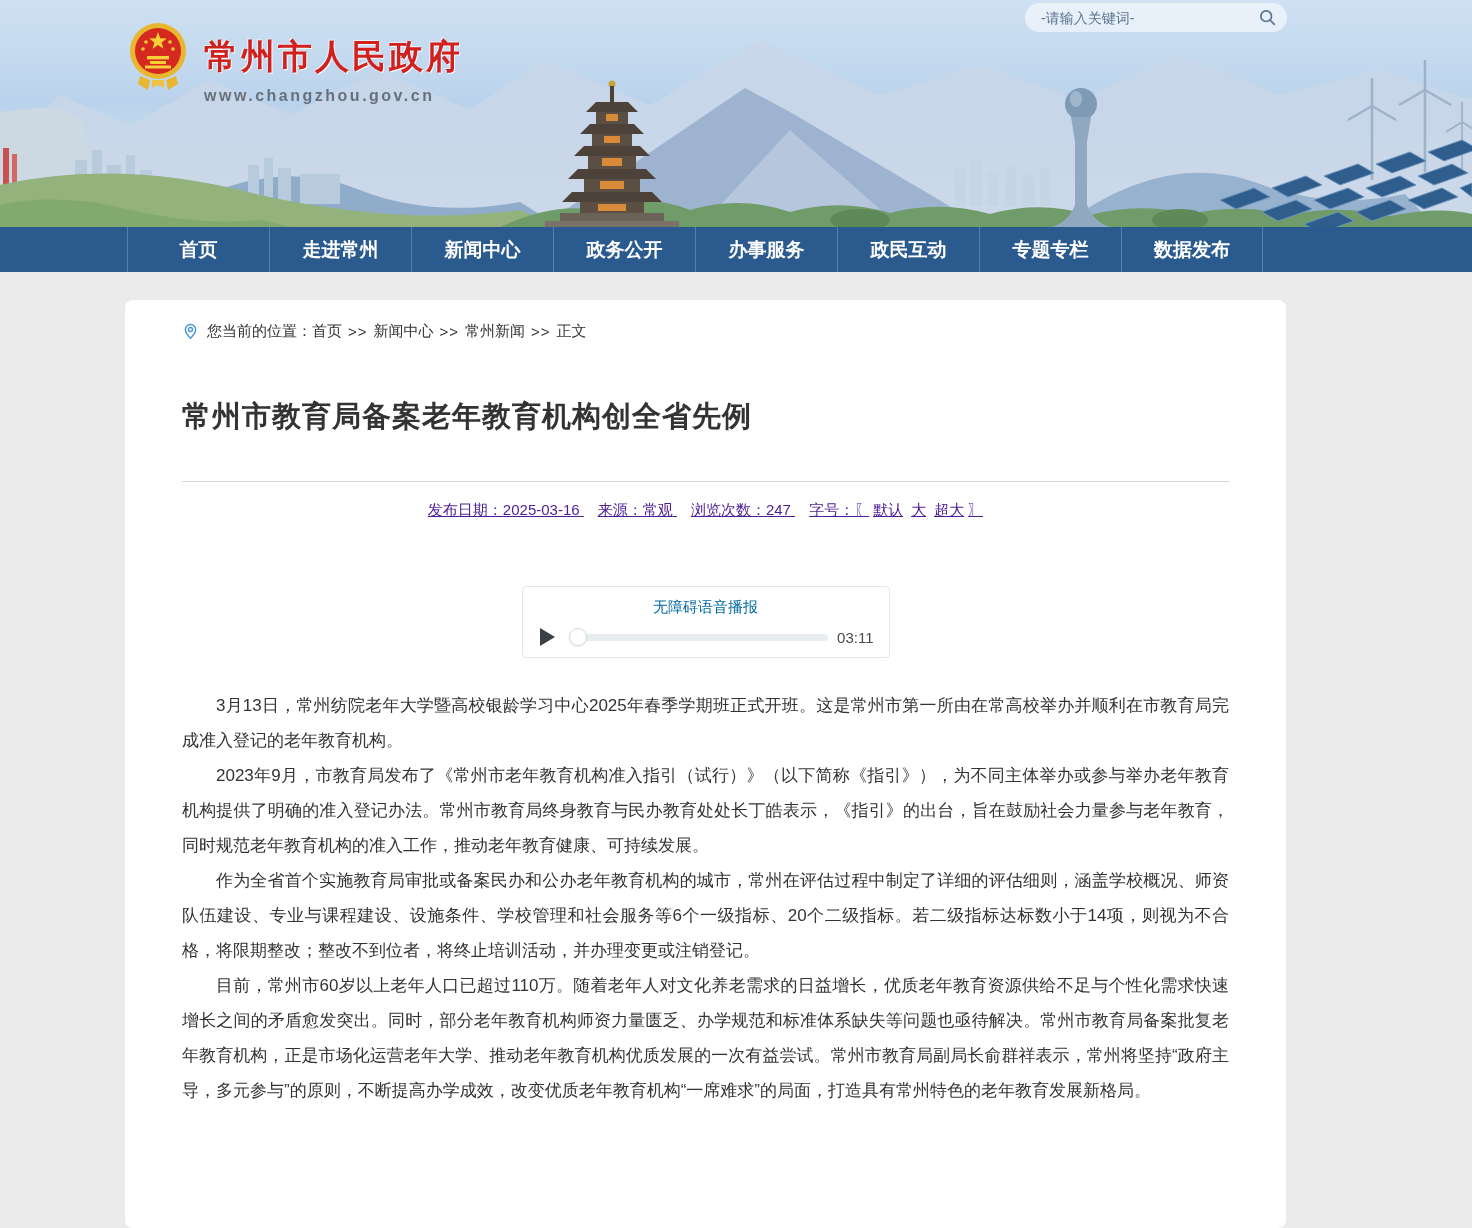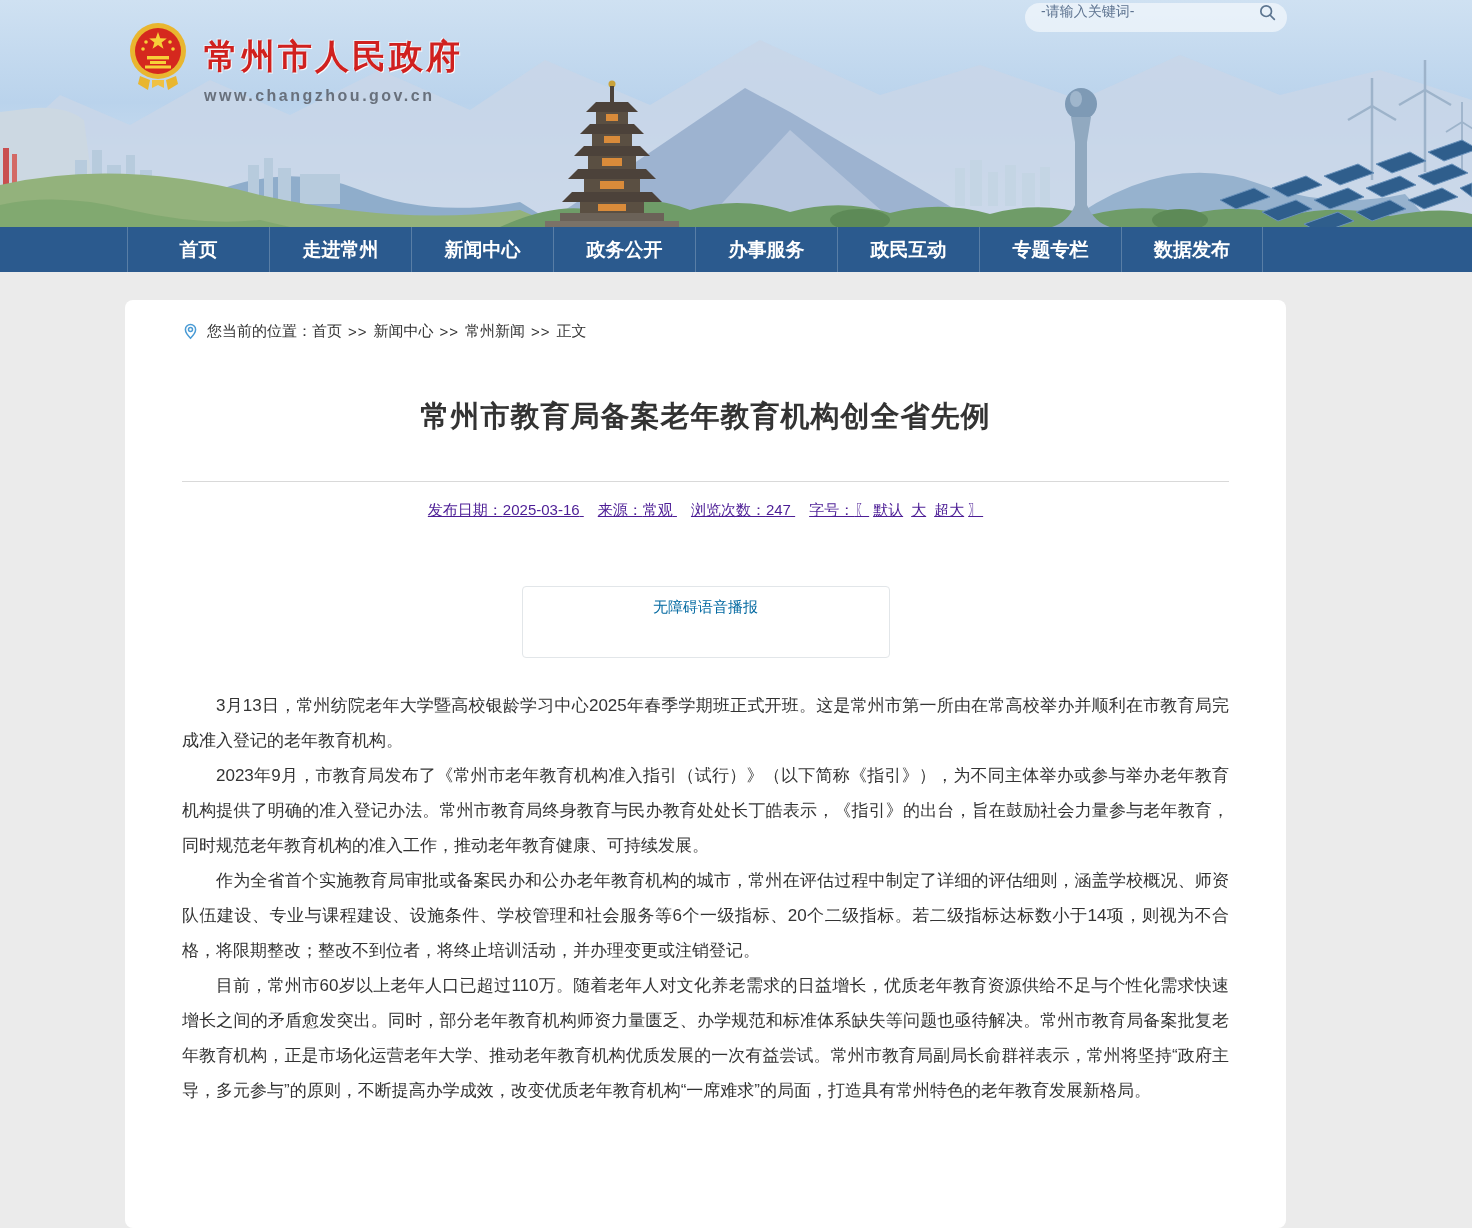--- a/index.html
+++ b/index.html
@@ -10,21 +10,21 @@
   .banner { position:relative; width:1472px; height:227px; overflow:hidden;
     background:linear-gradient(180deg,#cfe1f2 0%,#bad3ec 45%,#d9e7f4 100%); }
   .scenery { position:absolute; left:0; top:0; width:1472px; height:227px; display:block; }
   .logo { position:absolute; left:128px; top:20px; display:flex; align-items:flex-start; }
   .emblem { width:60px; height:70px; }
   .site-text { margin-left:16px; }
   .site-name { font-size:34px; font-weight:bold; color:#d0211f; letter-spacing:3px;
     margin-top:14px; text-shadow:1px 1px 0 rgba(255,255,255,.9),-1px -1px 0 rgba(255,255,255,.6); }
   .site-url { font-size:16px; font-weight:bold; color:#68707c; letter-spacing:2.5px; margin-top:7px; }
   .search-box { position:absolute; left:1025px; top:3px; width:262px; height:29px;
-    background:rgba(255,255,255,.55); border-radius:15px; display:flex; align-items:flex-start;
+    background:rgba(255,255,255,.55); border-radius:15px; display:flex; align-items:center;
     padding:0 10px 0 16px; }
   .search-input { flex:1; border:none; background:transparent; outline:none;
     font-size:14px; color:#3f546e; font-family:inherit; }
   .search-input::placeholder { color:#5d7390; opacity:1; }
   .search-icon { width:19px; height:19px; cursor:pointer; }
 
   
   .navbar { width:1472px; height:45px; background:#2b5a8e; display:flex; padding-left:127px; }
   .nav-item { width:142px; line-height:45px; text-align:center; color:#ffffff;
     font-size:19px; font-weight:bold; border-left:1px solid rgba(255,255,255,.22); cursor:pointer; }
@@ -33,21 +33,21 @@
   
   .page { width:1472px; height:956px; background:#ebebeb; padding-top:28px; }
   .card { margin-left:125px; width:1161px; height:928px; background:#ffffff;
     border-radius:8px; padding:22px 57px 0; }
 
   .breadcrumb { display:flex; align-items:center; font-size:15px; color:#333; }
   .pin-icon { width:17px; height:17px; margin-right:8px; flex:0 0 auto; }
   .crumb { color:#333; text-decoration:none; cursor:pointer; }
   .crumb-sep { margin:0 6px; color:#333; letter-spacing:1px; }
 
-  .article-title { margin-top:56px; text-align:center; font-size:29px; font-weight:bold;
+  .article-title { margin-top:56px; text-align:left; font-size:29px; font-weight:bold;
     color:#333; letter-spacing:1px; }
   .divider { margin-top:44px; border-top:1px solid #d9d9d9; height:0; }
 
   .meta { margin-top:19px; text-align:center; font-size:15px; color:#4c1d95;text-decoration:underline; }
   .meta .grp { margin-left:14px; }
   .meta .grp:first-child { margin-left:0; }
   .fsopt { margin:0 4px; cursor:pointer; }
 
   .player { width:368px; height:72px; margin:66px auto 0; background:#fff;
     border:1px solid #e2e6e9; border-radius:4px; }
@@ -260,20 +260,26 @@
 
     <div class="meta">
       <span class="grp">发布日期：</span><span>2025-03-16</span>
       <span class="grp">来源：</span><span>常观</span>
       <span class="grp">浏览次数：</span><span>247</span>
       <span class="grp">字号：</span><span>〖</span><span><span class="fsopt">默认</span><span class="fsopt">大</span><span class="fsopt">超大</span></span><span>〗</span>
     </div>
 
     <div class="player">
       <div class="player-title">无障碍语音播报</div>
+      <div class="player-controls">
+        <div class="play-btn"></div>
+        <div class="slider-handle"></div>
+        <div class="slider-track"></div>
+        <div class="player-time">03:11</div>
+      </div>
     </div>
 
     <div class="article">
 
         <p>3月13日，常州纺院老年大学暨高校银龄学习中心2025年春季学期班正式开班。这是常州市第一所由在常高校举办并顺利在市教育局完成准入登记的老年教育机构。</p>
 
         <p>2023年9月，市教育局发布了《常州市老年教育机构准入指引（试行）》（以下简称《指引》），为不同主体举办或参与举办老年教育机构提供了明确的准入登记办法。常州市教育局终身教育与民办教育处处长丁皓表示，《指引》的出台，旨在鼓励社会力量参与老年教育，同时规范老年教育机构的准入工作，推动老年教育健康、可持续发展。</p>
 
         <p>作为全省首个实施教育局审批或备案民办和公办老年教育机构的城市，常州在评估过程中制定了详细的评估细则，涵盖学校概况、师资队伍建设、专业与课程建设、设施条件、学校管理和社会服务等6个一级指标、20个二级指标。若二级指标达标数小于14项，则视为不合格，将限期整改；整改不到位者，将终止培训活动，并办理变更或注销登记。</p>
 

